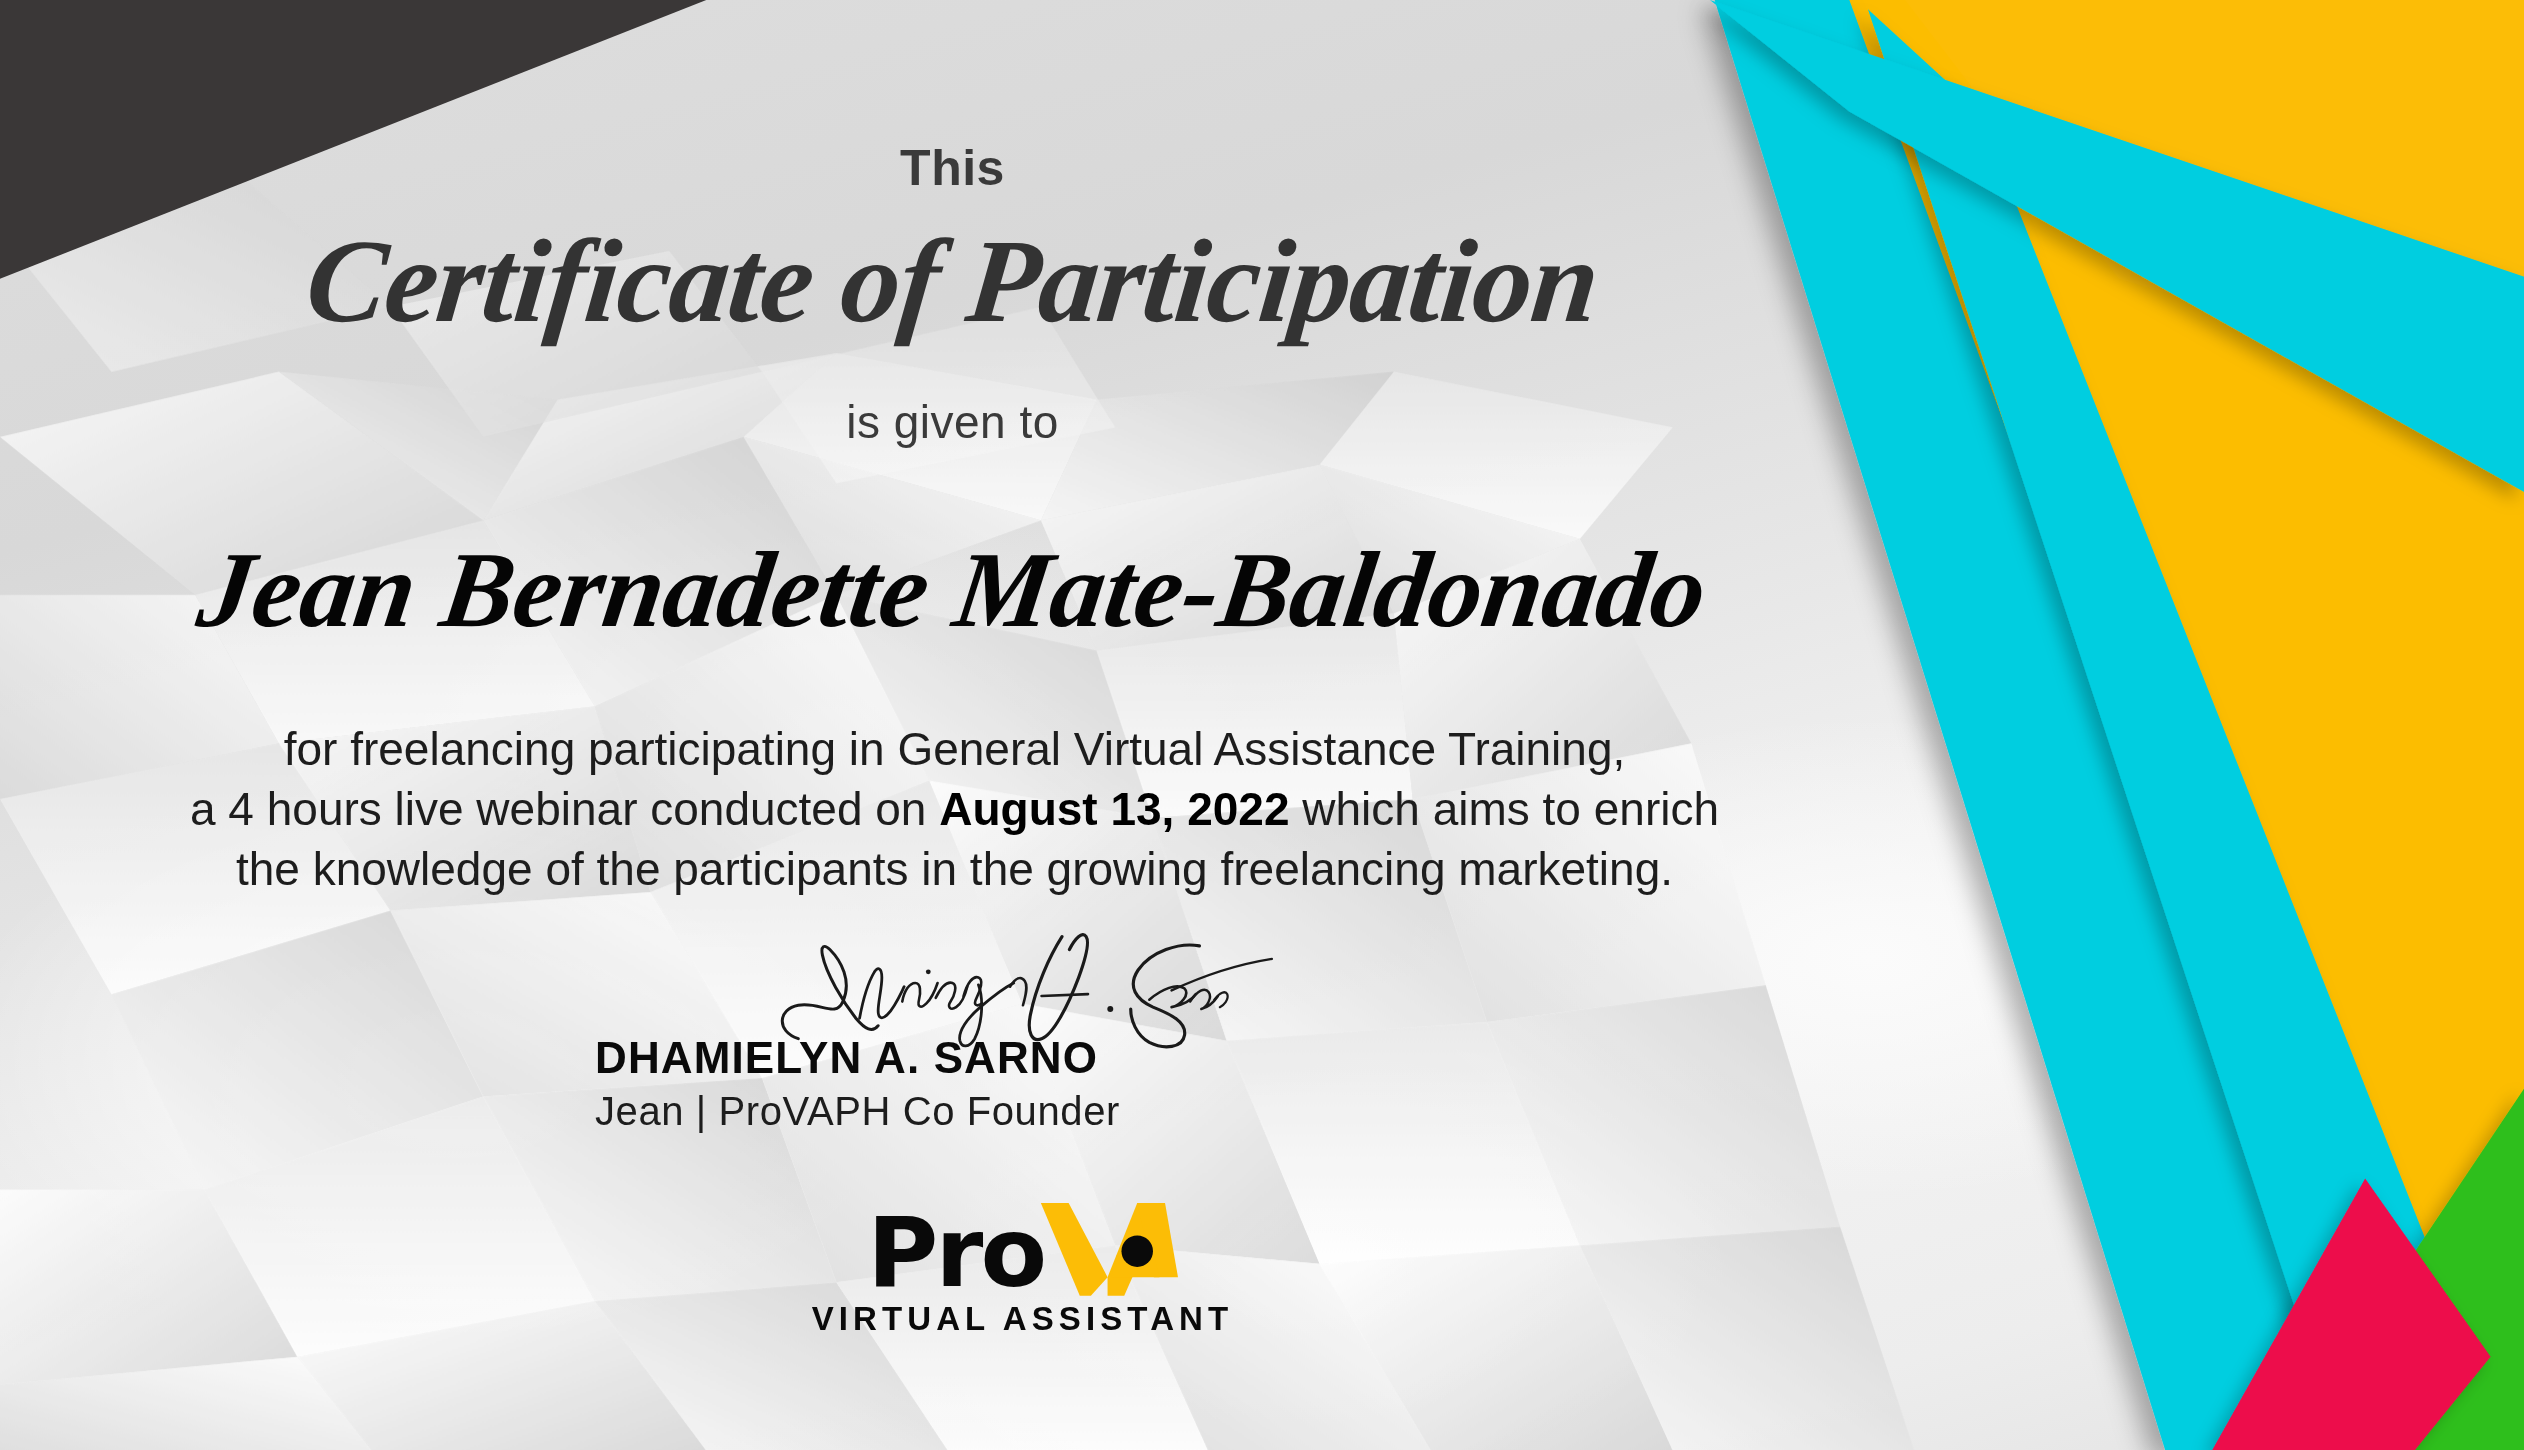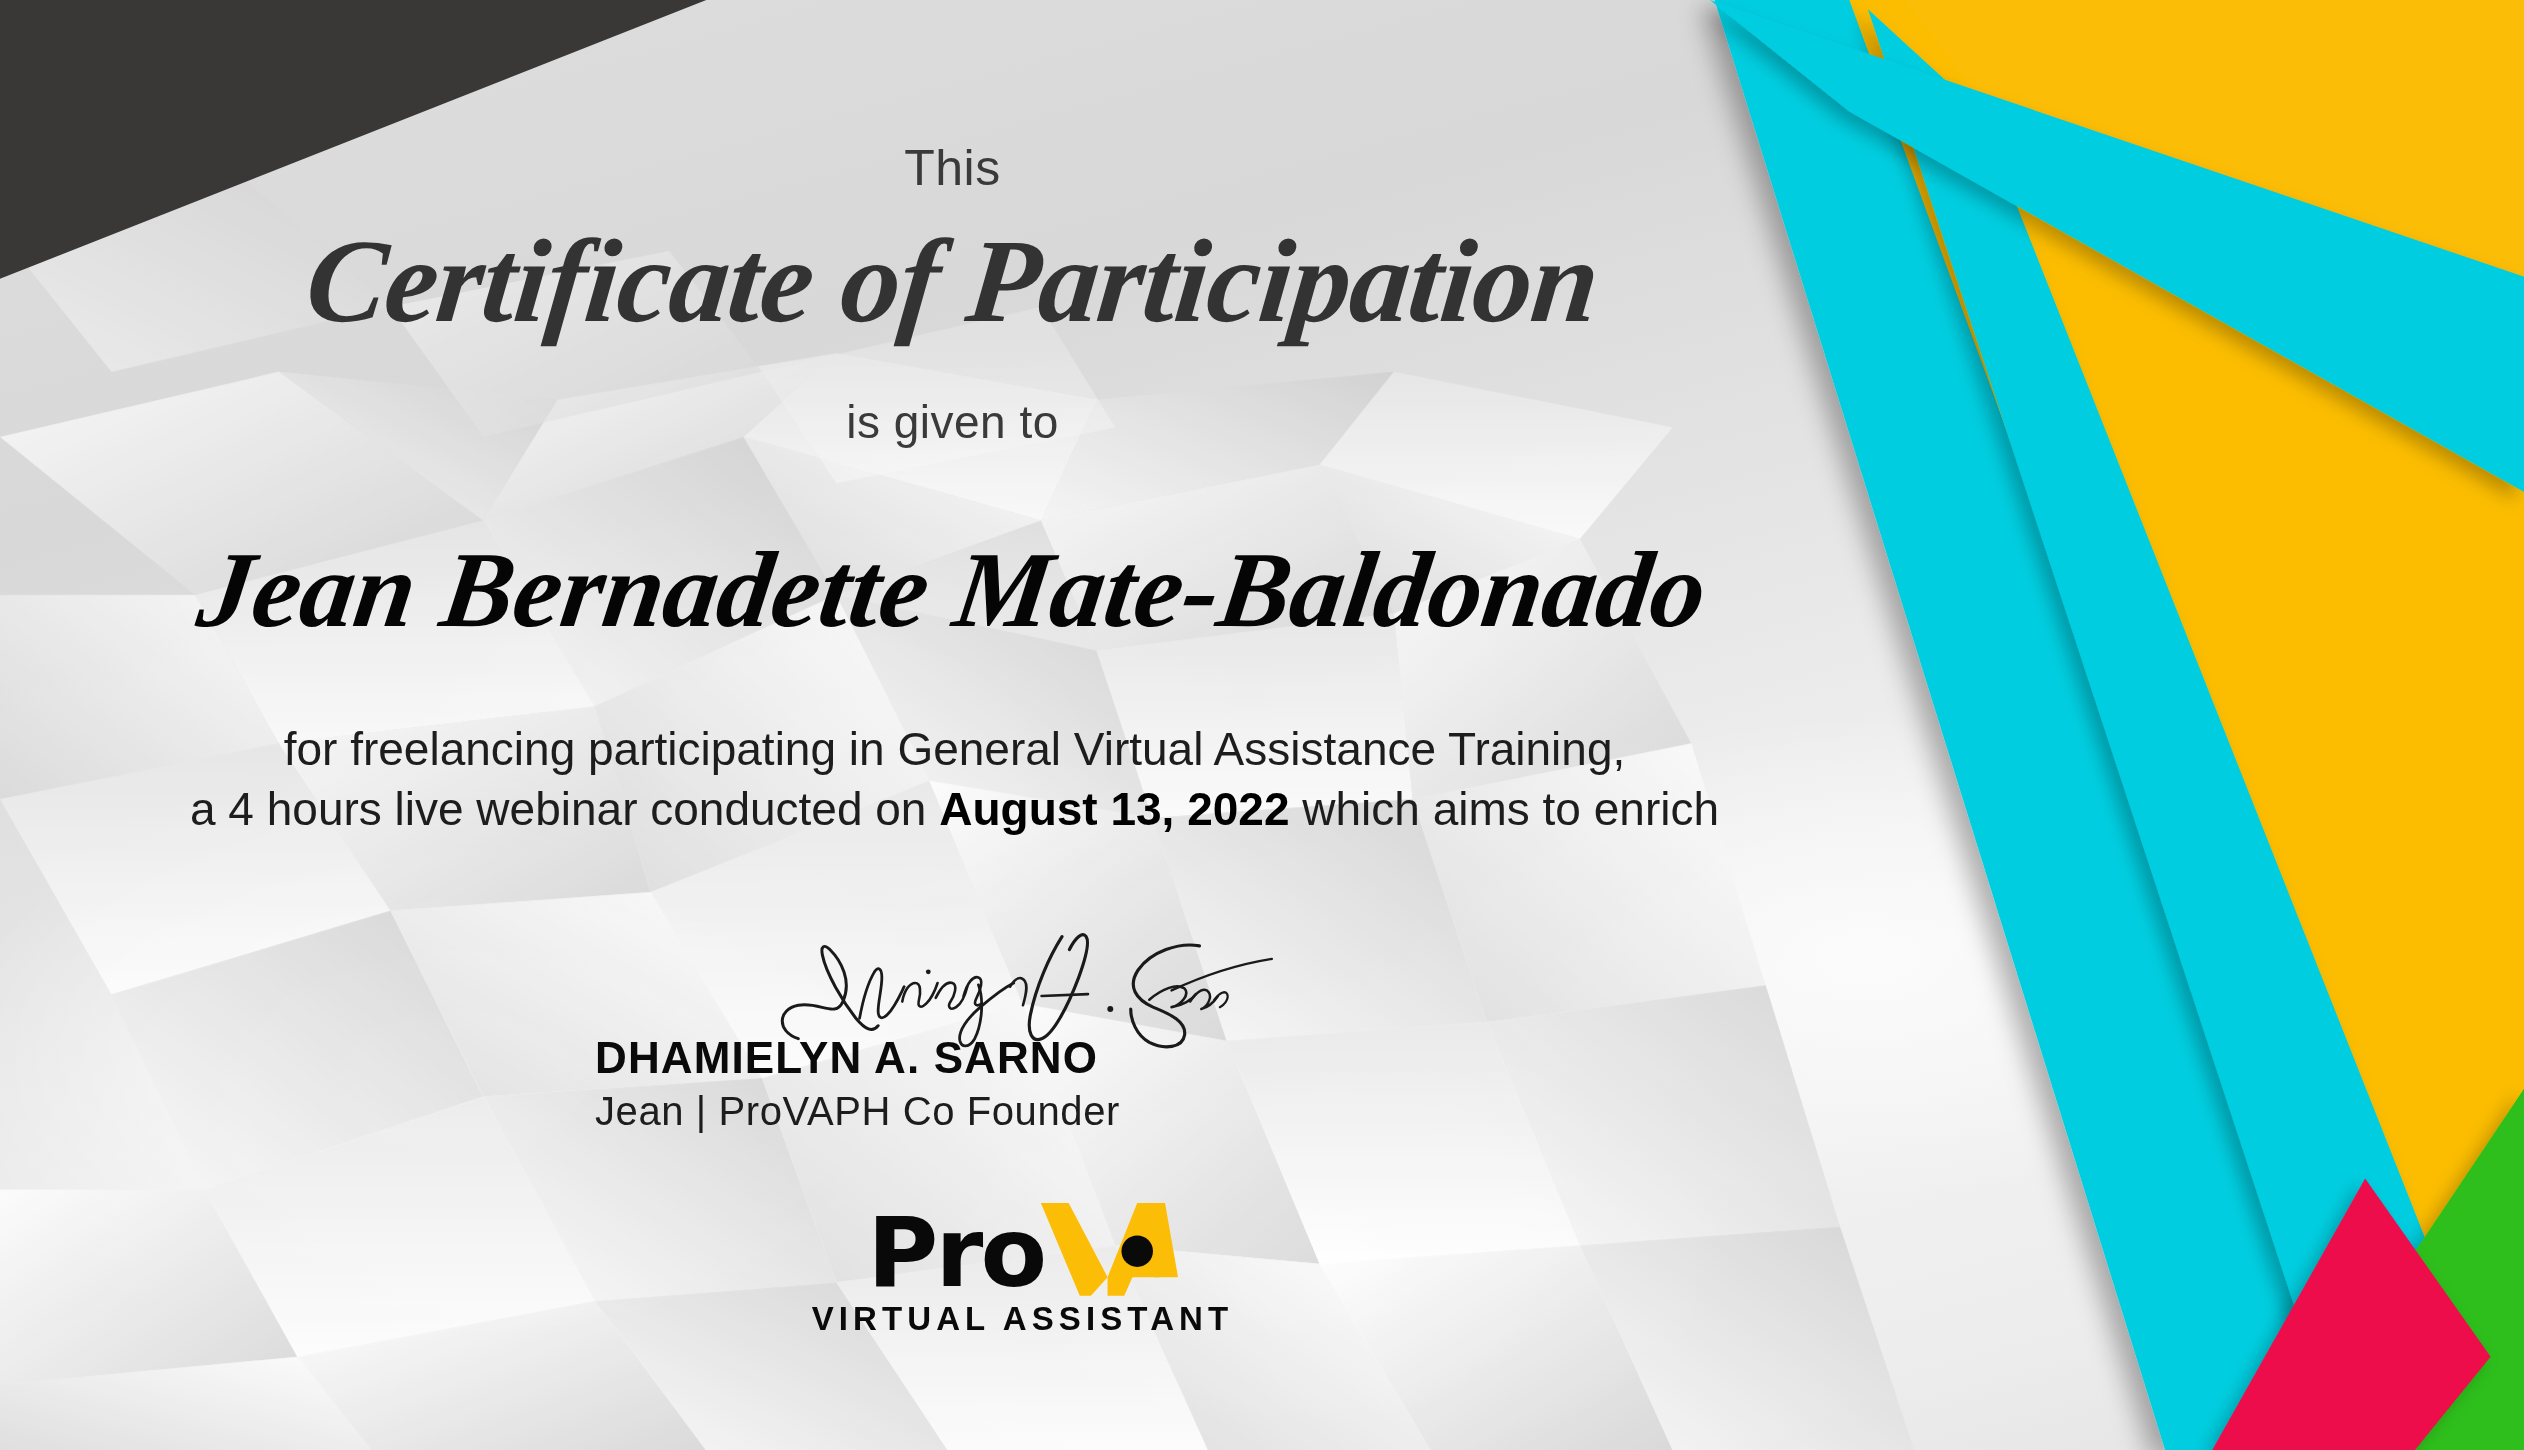--- a/index.html
+++ b/index.html
@@ -54,21 +54,21 @@
     width: 1905px;
     height: 1451px;
     text-align: center;
   }
 
   .line-this {
     position: absolute;
     left: 0; right: 0;
     top: 139px;
     font-size: 50px;
-    font-weight: 400;
+    font-weight: 700;
     letter-spacing: 0.5px;
     color: #3a3a3a;
     font-family: "Liberation Sans", sans-serif;
   }
 
   .title-main {
     position: absolute;
     left: 0; right: 0;
     top: 219px;
     font-family: "Liberation Serif", serif;
@@ -303,20 +303,21 @@
 
     <div class="title-main">Certificate of Participation</div>
 
     <div class="line-given">is given to</div>
 
     <div class="recipient-name">Jean Bernadette Mate-Baldonado</div>
 
     <div class="body-text">
       <div>for freelancing participating in General Virtual Assistance Training,</div>
       <div><span>a 4 hours live webinar conducted on </span><span class="bold-date">August 13, 2022</span><span>  which aims to enrich</span></div>
+      <div>the knowledge of the participants in the growing freelancing marketing.</div>
     </div>
 
     <div class="sig-wrap">
       <svg class="sig-svg" viewBox="0 0 560 130">
         <g fill="none" stroke="#1a1a1a" stroke-linecap="round" stroke-linejoin="round">
           <path d="M38 118 C14 110 16 86 38 82 C62 78 78 96 86 78 C96 56 84 34 72 22 C66 16 62 18 64 28 C68 48 86 78 100 96 C110 108 118 112 124 104" stroke-width="3.2"></path>
           <path d="M104 96 C108 74 114 56 120 46 C124 40 128 42 128 52 C128 64 124 78 124 88 C124 96 128 98 134 92 C142 84 148 70 152 62" stroke-width="3"></path>
           <path d="M150 78 C152 66 158 58 164 58 C170 58 170 68 168 76 C166 84 170 86 176 80 C182 74 186 64 188 58" stroke-width="2.8"></path>
           <circle cx="178" cy="46" r="2.6" fill="#1a1a1a" stroke="none"></circle>
           <path d="M186 74 C192 62 198 56 204 58 C210 60 206 72 202 78 C198 84 202 88 208 84 C214 80 218 70 220 62" stroke-width="2.8"></path>

